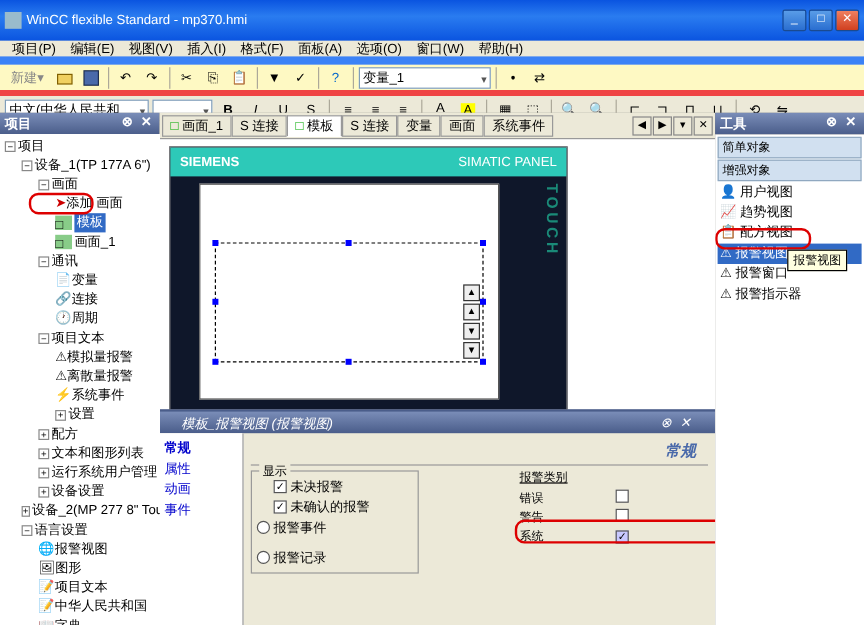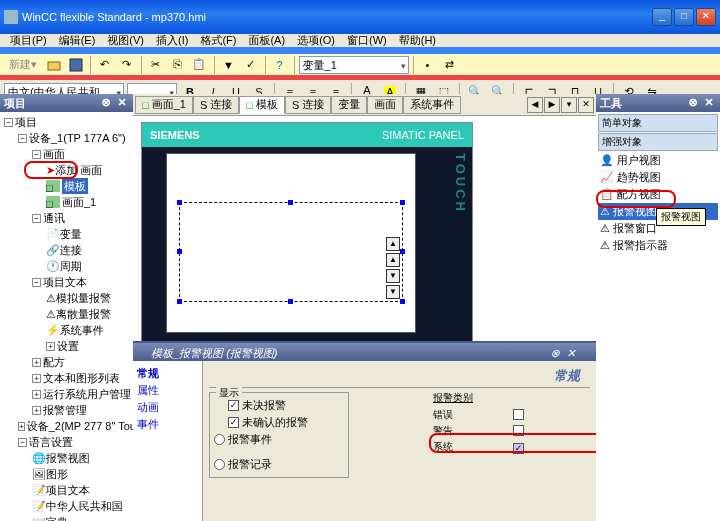--- a/index.html
+++ b/index.html
@@ -240,21 +240,21 @@
               <li>
                   <span class="tg">+</span>
                   <span>文本和图形列表</span>
                 </li>
               <li>
                   <span class="tg">+</span>
                   <span>运行系统用户管理</span>
                 </li>
               <li>
                   <span class="tg">+</span>
-                  <span>报警管理</span>
+                  <span>设备设置</span>
                 </li>
             </ul>
             <li>
                 <span class="tg">+</span>
                 <span>设备_2(MP 277 8" Touch)</span>
               </li>
             <li>
                 <span class="tg">−</span>
                 <span>语言设置</span>
               </li>

